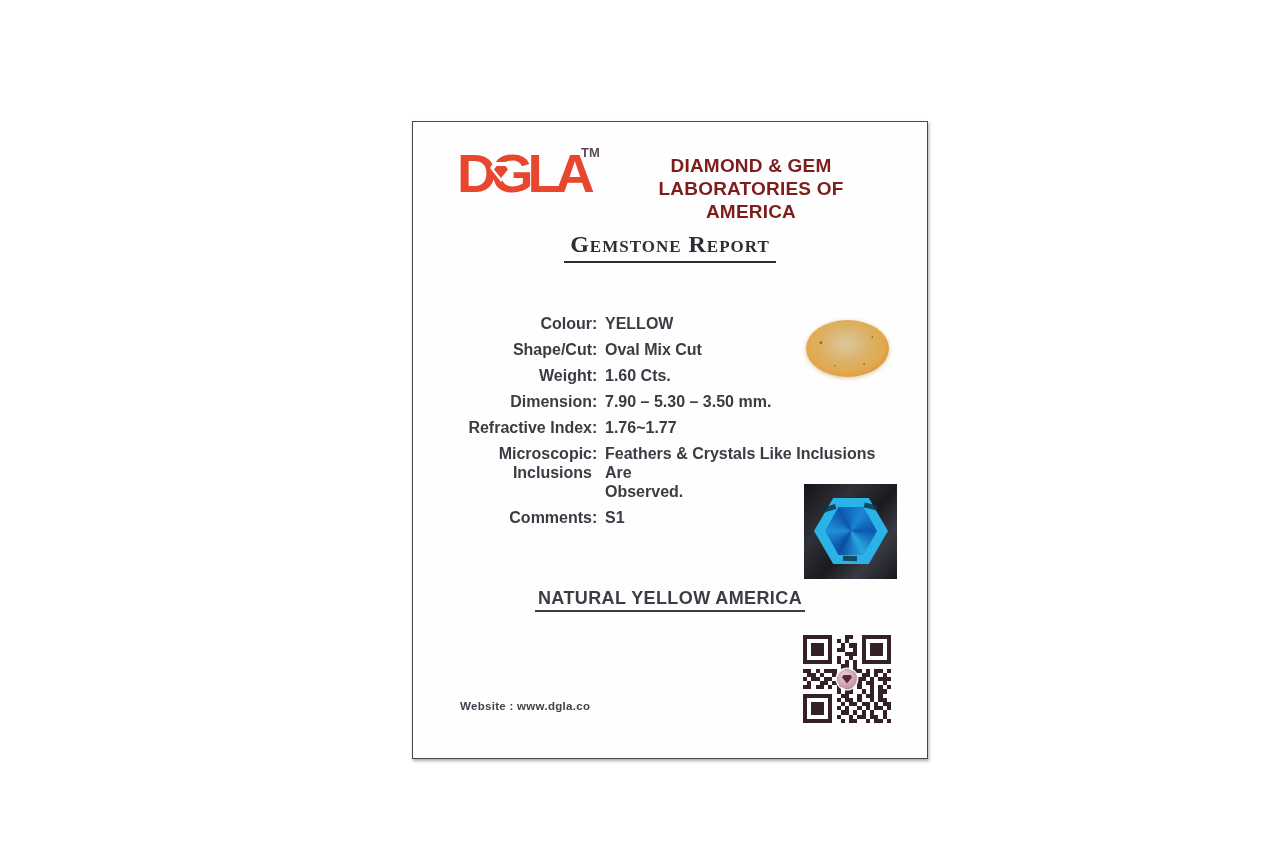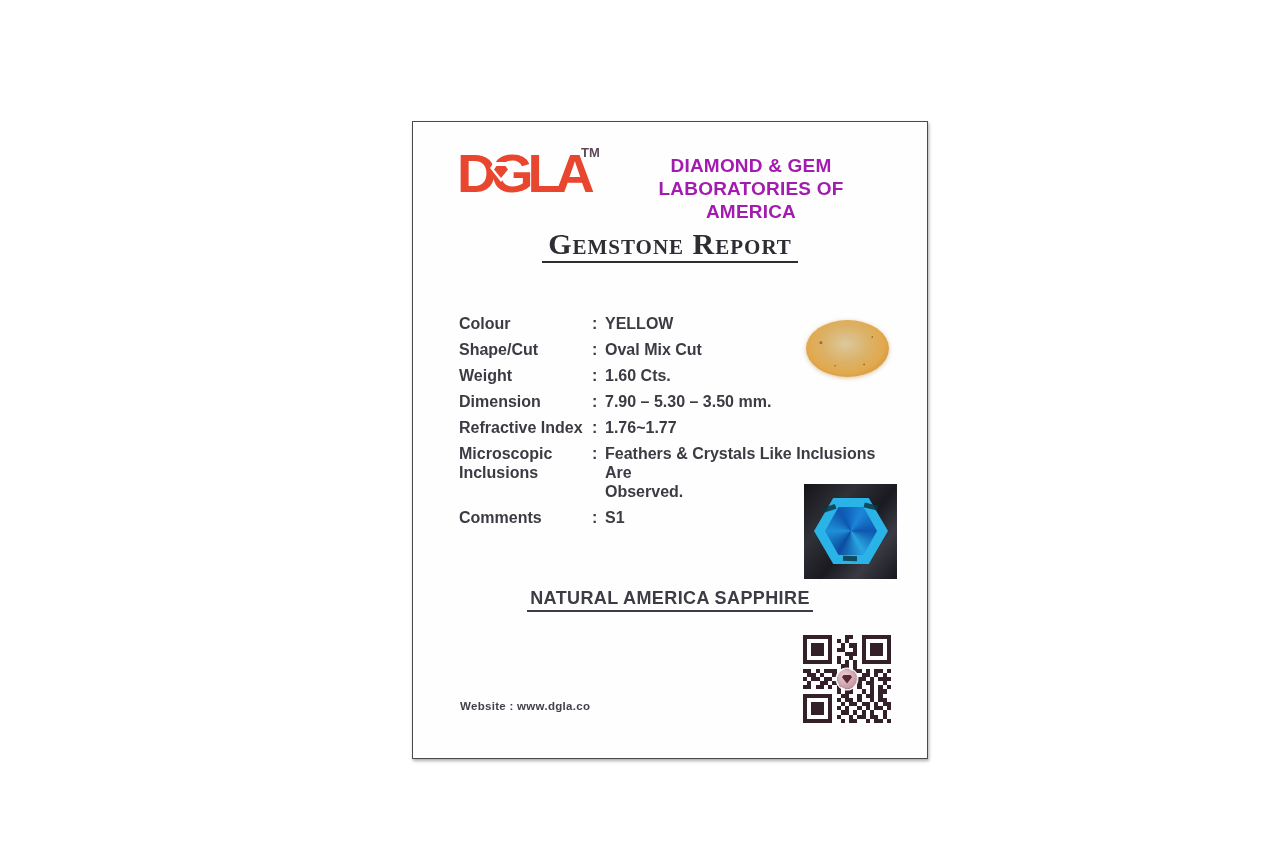--- a/index.html
+++ b/index.html
@@ -18,37 +18,37 @@
     line-height: 58px; transform: scaleY(0.98); }
   .logo-diamond { position: absolute; left: 33px; top: 18px; width: 22px; height: 20px; }
   .logo-diamond .dia-outer { position: absolute; inset: 0; background: #ffffff;
     clip-path: polygon(18% 0, 82% 0, 100% 30%, 50% 100%, 0 30%); }
   .logo-diamond .dia-inner { position: absolute; left: 4px; top: 4px; width: 14px; height: 12px;
     background: #e8462e; clip-path: polygon(18% 0, 82% 0, 100% 30%, 50% 100%, 0 30%); }
   .tm { position: absolute; left: 168px; top: 23px; font-size: 13px; font-weight: bold;
     color: #5d4a58; letter-spacing: 0px; }
 
   .org-name { position: absolute; left: 203px; top: 32px; width: 270px; text-align: center;
-    color: #a21caf; font-weight: bold; font-size: 19px; line-height: 23px; letter-spacing: 0.2px; }
+    color: #7f1d1d; font-weight: bold; font-size: 19px; line-height: 23px; letter-spacing: 0.2px; }
 
   
   .report-title-row { position: absolute; left: 0; top: 106px; width: 100%; text-align: center; }
   .report-title { display: inline-block; font-family: "Liberation Serif", serif;
-    font-variant: small-caps; font-weight: bold; font-size: 30px; color: #2d2d33;
+    font-variant: small-caps; font-weight: bold; font-size: 24px; color: #2d2d33;
     letter-spacing: 1px; border-bottom: 2px solid #2d2d33; padding: 0 6px 1px 6px; line-height: 32px; }
 
   
   .cert-no { position: absolute; left: 46px; top: 152px; font-size: 17px; font-weight: bold;
     color: #33333b; letter-spacing: 0.3px; }
 
   
   .fields { position: absolute; left: 46px; top: 192px; width: 432px; }
   .field-row { display: flex; align-items: flex-start; margin-bottom: 7px;
     font-size: 16px; font-weight: bold; color: #3b3b43; line-height: 19px; }
-  .field-label { width: 133px; flex: 0 0 133px; white-space: pre-line; }
+  .field-label { width: 133px; flex: 0 0 133px; white-space: pre-line; text-align: right; }
   .field-colon { width: 13px; flex: 0 0 13px; }
   .field-value { flex: 1; white-space: pre-line; }
 
   
   .gem-photo { position: absolute; left: 393px; top: 198px; width: 83px; height: 57px;
     border-radius: 50%;
     background:
       radial-gradient(circle 3px at 18% 40%, rgba(150,90,30,0.8) 0 40%, transparent 60%),
       radial-gradient(circle 2px at 80% 30%, rgba(150,90,30,0.7) 0 40%, transparent 60%),
       radial-gradient(circle 2px at 70% 78%, rgba(140,80,30,0.7) 0 40%, transparent 60%),
@@ -162,21 +162,21 @@
 
     <div class="hologram">
       <div class="holo-hex"></div>
       <div class="holo-gem"></div>
       <div class="holo-mark m1"></div>
       <div class="holo-mark m2"></div>
       <div class="holo-mark m3"></div>
     </div>
 
     <div class="gem-species-row">
-      <span class="gem-species">NATURAL AMERICA SAPPHIRE</span>
+      <span class="gem-species">NATURAL YELLOW AMERICA</span>
     </div>
 
     <div class="qr">
       <div class="qr-grid">
           <div class="qm"></div>
           <div class="qm"></div>
           <div class="qm"></div>
           <div class="qm"></div>
           <div class="qm"></div>
           <div class="qm"></div>

